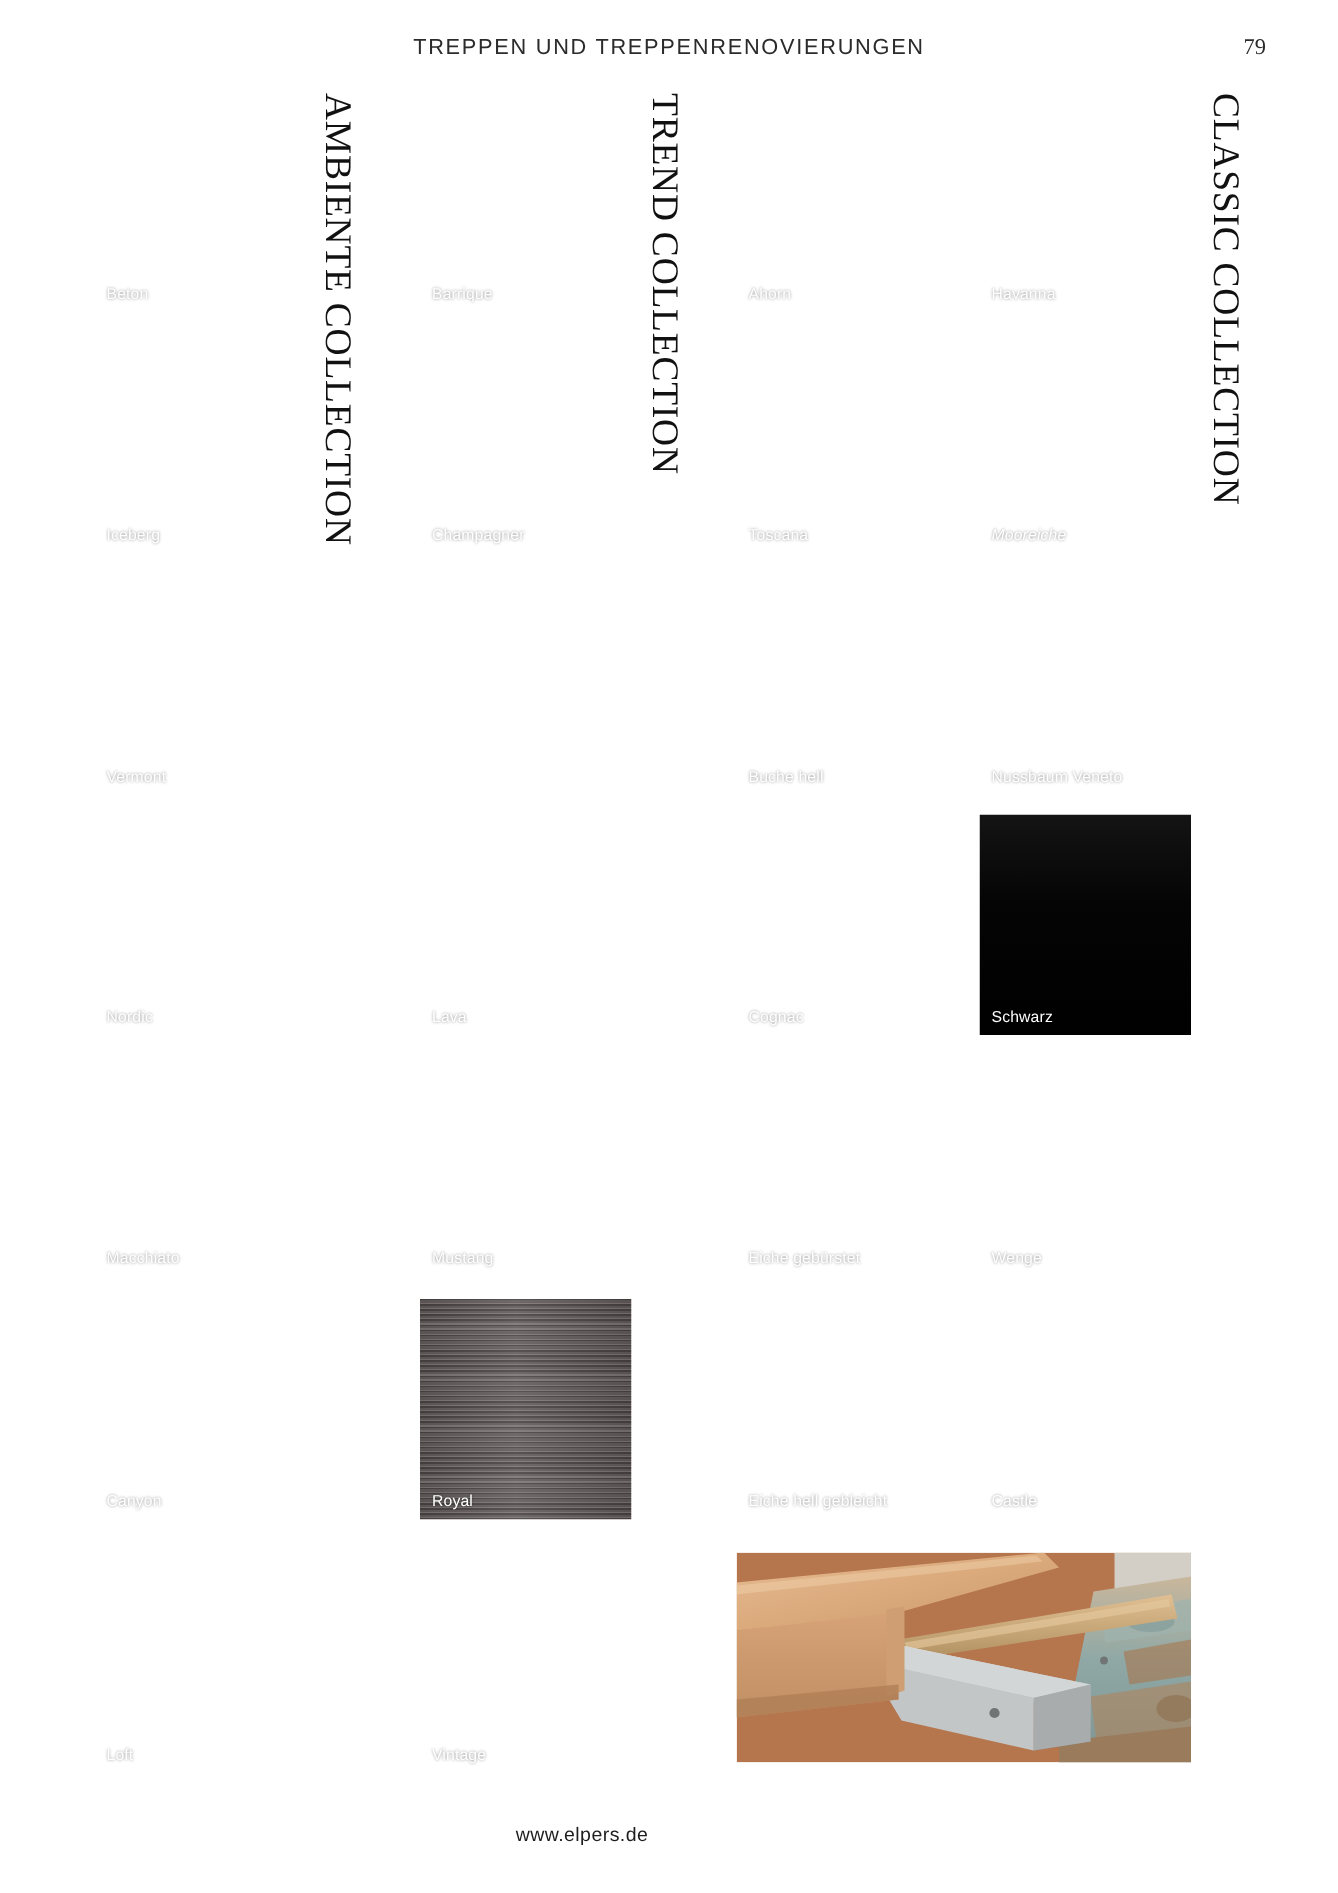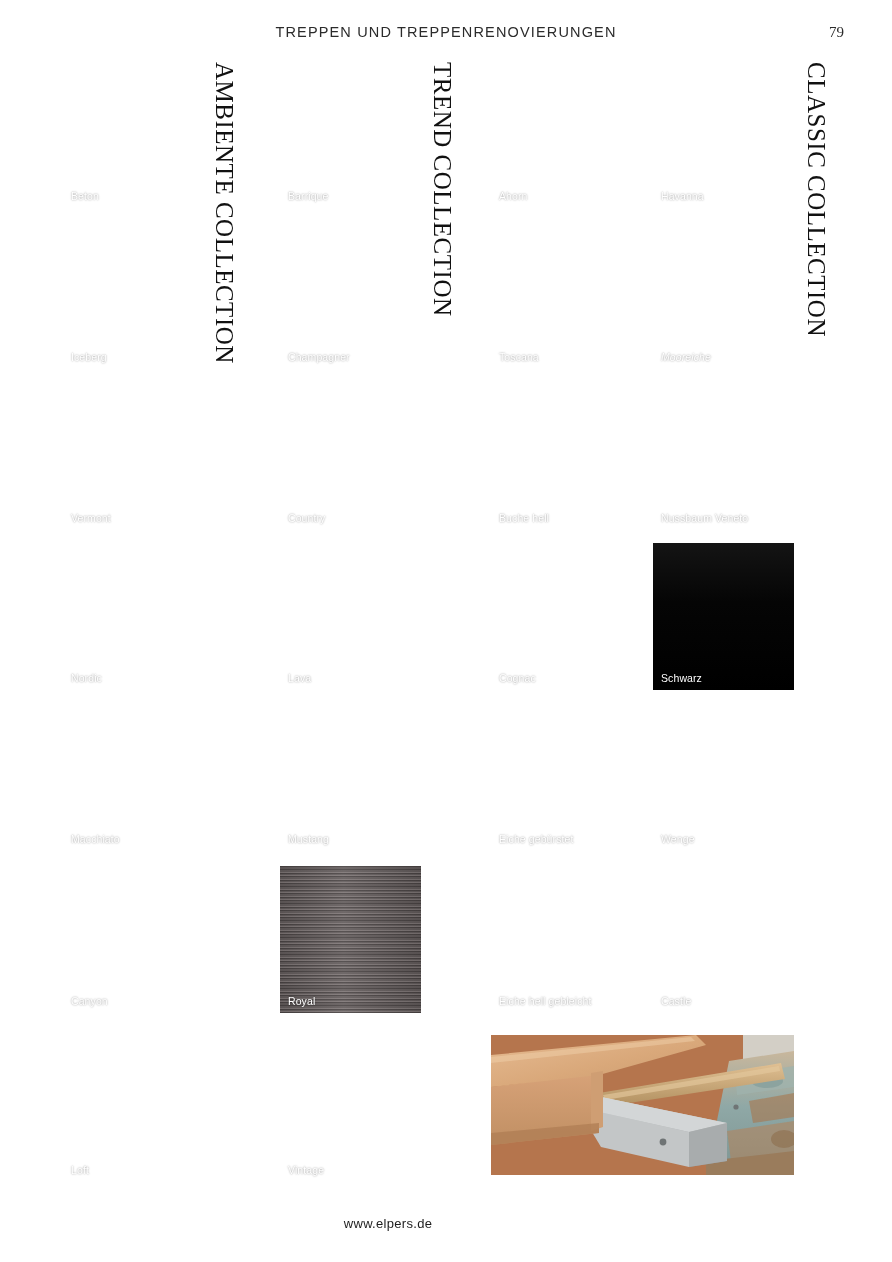--- a/index.html
+++ b/index.html
@@ -151,24 +151,20 @@
       <div class="swatch-texture"></div>
       <div class="swatch-label">Toscana</div>
     </div>
     <div class="swatch" style="left: 653px; top: 222px; width: 141px; height: 147px; font-style: italic;">
       <div class="swatch-texture"></div>
       <div class="swatch-label">Mooreiche</div>
     </div>
     <div class="swatch" style="left: 63px; top: 383px; width: 141px; height: 147px;">
       <div class="swatch-texture"></div>
       <div class="swatch-label">Vermont</div>
-    </div>
-    <div class="swatch" style="left: 280px; top: 383px; width: 141px; height: 147px;">
-      <div class="swatch-texture"></div>
-      <div class="swatch-label">Country</div>
     </div>
     <div class="swatch" style="left: 491px; top: 383px; width: 141px; height: 147px;">
       <div class="swatch-texture"></div>
       <div class="swatch-label">Buche hell</div>
     </div>
     <div class="swatch" style="left: 653px; top: 383px; width: 141px; height: 147px;">
       <div class="swatch-texture"></div>
       <div class="swatch-label">Nussbaum Veneto</div>
     </div>
     <div class="swatch" style="left: 63px; top: 543px; width: 141px; height: 147px;">

